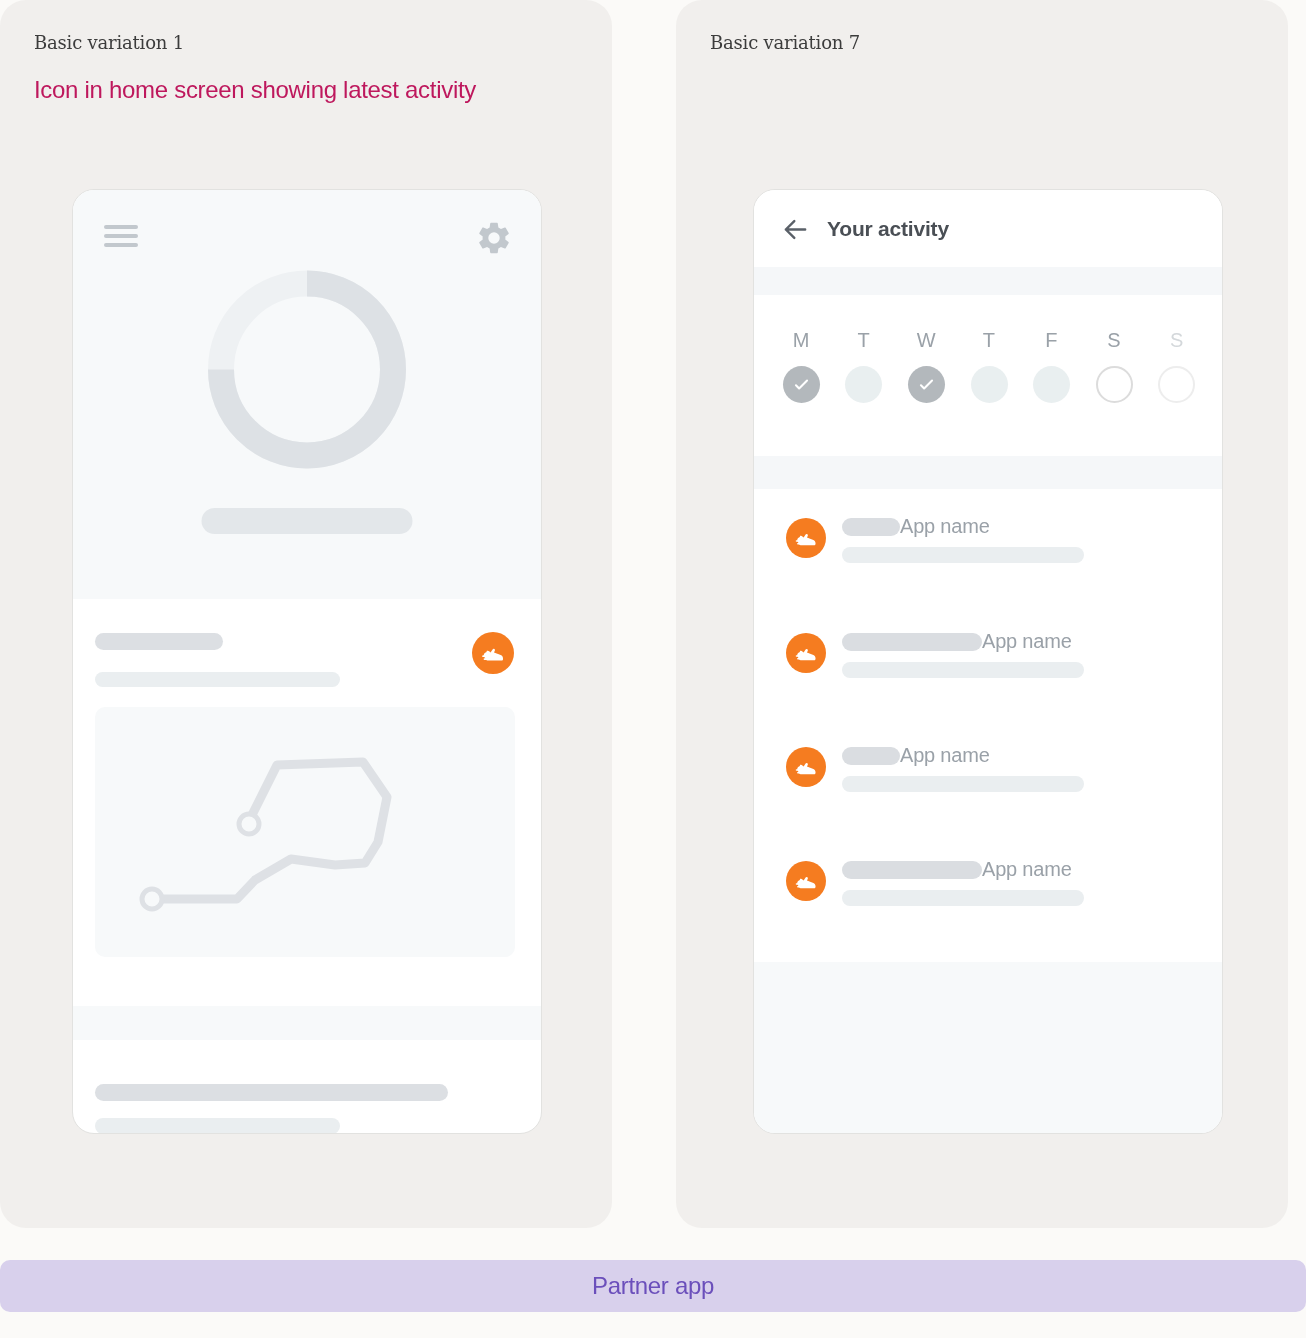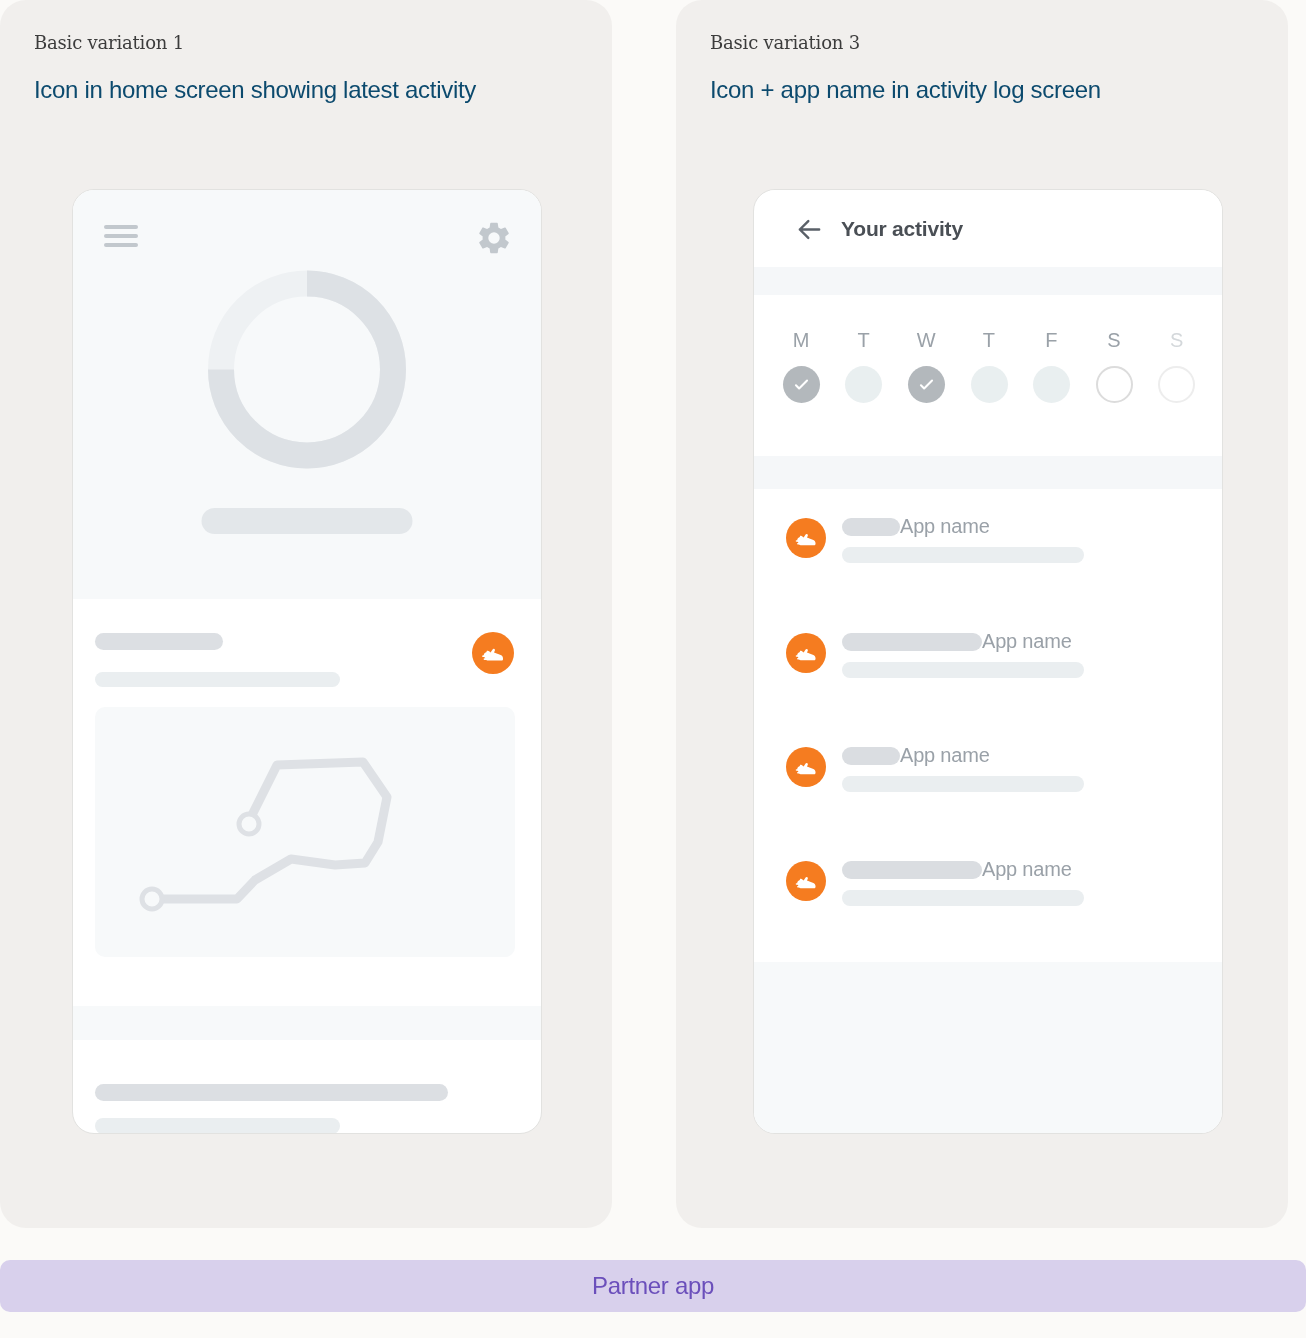--- a/index.html
+++ b/index.html
@@ -35,21 +35,21 @@
     font-weight: normal;
     font-size: 18px;
     color: #3c3c3c;
     letter-spacing: -0.2px;
   }
   .panel-subtitle {
     position: absolute;
     left: 34px;
     top: 76px;
     font-size: 24px;
-    color: #0c4a6e;
+    color: #be185d;
     letter-spacing: -0.3px;
   }
 
   
   .phone {
     position: absolute;
     width: 470px;
     height: 945px;
     border-radius: 22px;
     border: 1px solid #e2e2e0;
@@ -152,21 +152,20 @@
     left: 22px; top: 928px;
     width: 245px; height: 16px;
   }
 
   
   .p2-header {
     position: absolute;
     left: 0; top: 0;
     width: 100%; height: 77px;
     background: #ffffff;
-    margin-left: 14px;
   }
   .back-arrow {
     position: absolute;
     left: 27px; top: 25px;
     width: 29px; height: 29px;
   }
   .p2-title {
     position: absolute;
     left: 73px; top: 27px;
     font-size: 21px;
@@ -295,22 +294,21 @@
 </style>
 </head>
 <body>
 
 <div class="panel" id="panel-1">
   <div class="panel-title">Basic variation 1</div>
   <div class="panel-subtitle">Icon in home screen showing latest activity</div>
 </div>
 
 <div class="panel" id="panel-2">
-  <div class="panel-title">Basic variation 3</div>
-  <div class="panel-subtitle">Icon + app name in activity log screen</div>
+  <div class="panel-title">Basic variation 7</div>
 </div>
 
 <div class="phone" id="phone-1">
 
   <div class="p1-hero">
 
     <div class="hamburger">
       <span></span>
         <span></span>
         <span></span>

